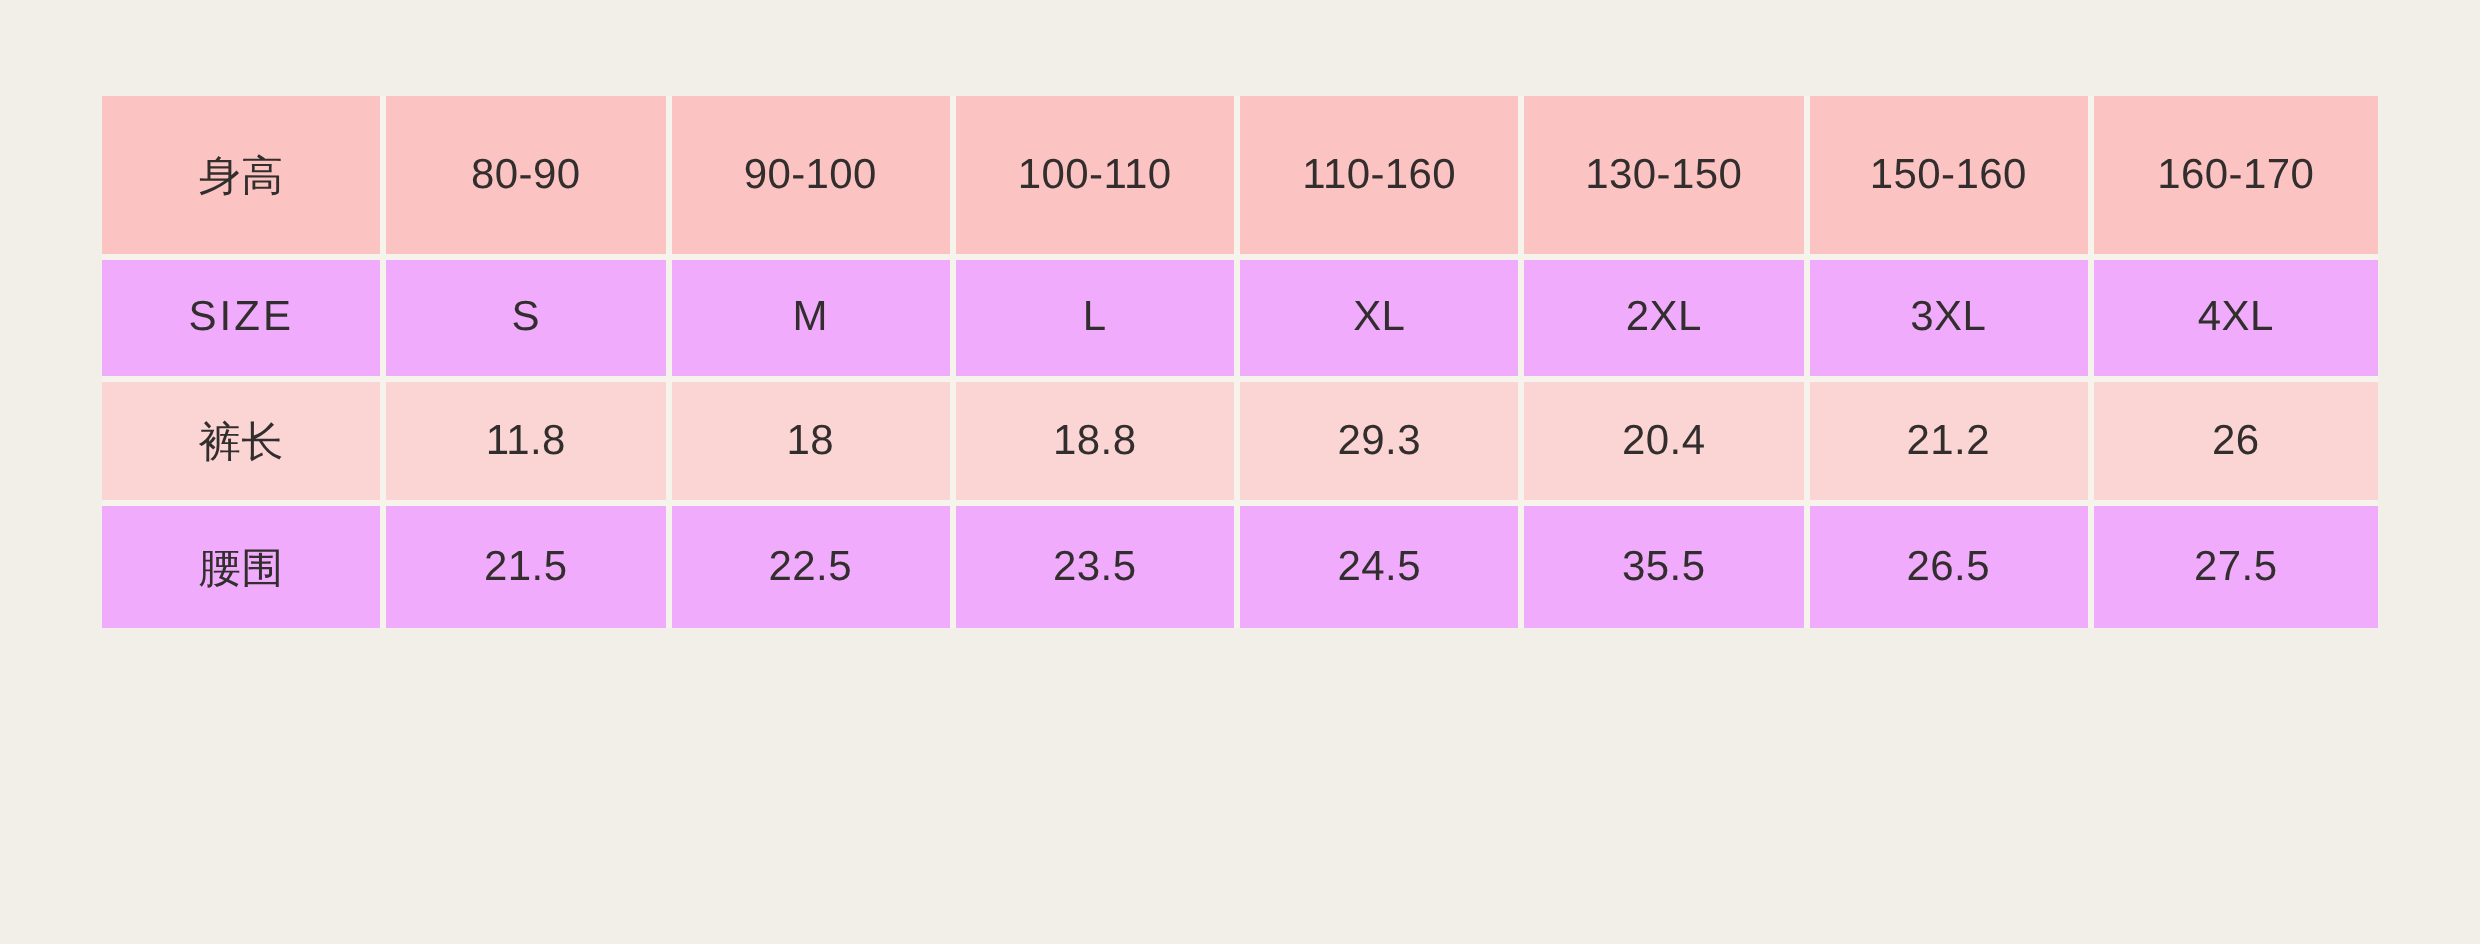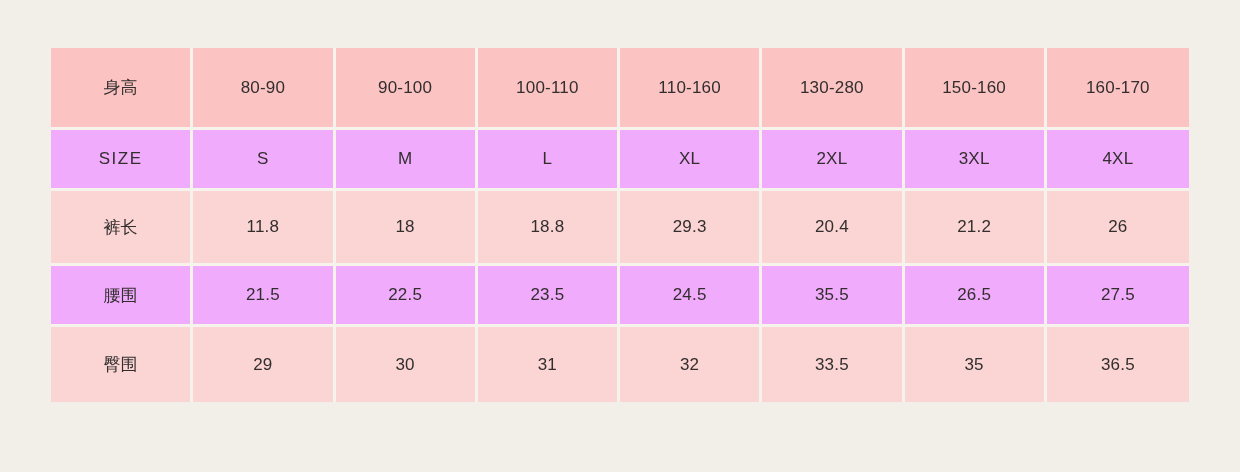--- a/index.html
+++ b/index.html
@@ -26,21 +26,21 @@
     border-collapse: separate;
     border-spacing: 0;
     width: 1138px;
     table-layout: fixed;
   }
 
   table.size-chart td {
     text-align: center;
     vertical-align: middle;
     color: #332e2e;
-    font-size: 17px;
+    font-size: 21px;
     font-weight: 400;
     letter-spacing: 0.2px;
     border-right: 3px solid #f6f2ec;
     border-bottom: 3px solid #f6f2ec;
     box-sizing: border-box;
     white-space: nowrap;
   }
   table.size-chart td:last-child {
     border-right: none;
     margin-top: 12px;
@@ -49,21 +49,21 @@
     border-bottom: none;
   }
 
   
   table.size-chart col.c0 { width: 142px; }
   table.size-chart col.cx { width: 142px; }
 
   
   tr.row-head td      { background: #fcc3c3; height: 82px; }
   tr.row-gray td      { background: #f0abfc; height: 61px; }
-  tr.row-pink td      { background: #fbd5d4; height: 75px; }
+  tr.row-pink td      { background: #fbd5d4; height: 62px; }
 
   
   td.head-label {
     font-size: 30px;
     letter-spacing: 3px;
     color: #2f2a2a;
   }
 
   
   td.row-label {
@@ -89,21 +89,21 @@
         <col class="cx">
         <col class="cx">
     </colgroup>
     <tbody>
       <tr class="row-head">
         <td class="head-label">身高</td>
         <td>80-90</td>
         <td>90-100</td>
         <td>100-110</td>
         <td>110-160</td>
-        <td>130-280</td>
+        <td>130-150</td>
         <td>150-160</td>
         <td>160-170</td>
       </tr>
 
       <tr class="row-gray">
         <td class="row-label latin">SIZE</td>
         <td>S</td>
         <td>M</td>
         <td>L</td>
         <td>XL</td>
@@ -127,25 +127,15 @@
         <td class="row-label">腰围</td>
         <td>21.5</td>
         <td>22.5</td>
         <td>23.5</td>
         <td>24.5</td>
         <td>35.5</td>
         <td>26.5</td>
         <td>27.5</td>
       </tr>
 
-      <tr class="row-pink">
-        <td class="row-label">臀围</td>
-        <td>29</td>
-        <td>30</td>
-        <td>31</td>
-        <td>32</td>
-        <td>33.5</td>
-        <td>35</td>
-        <td>36.5</td>
-      </tr>
     </tbody>
   </table>
 </div>
 
 </body></html>

